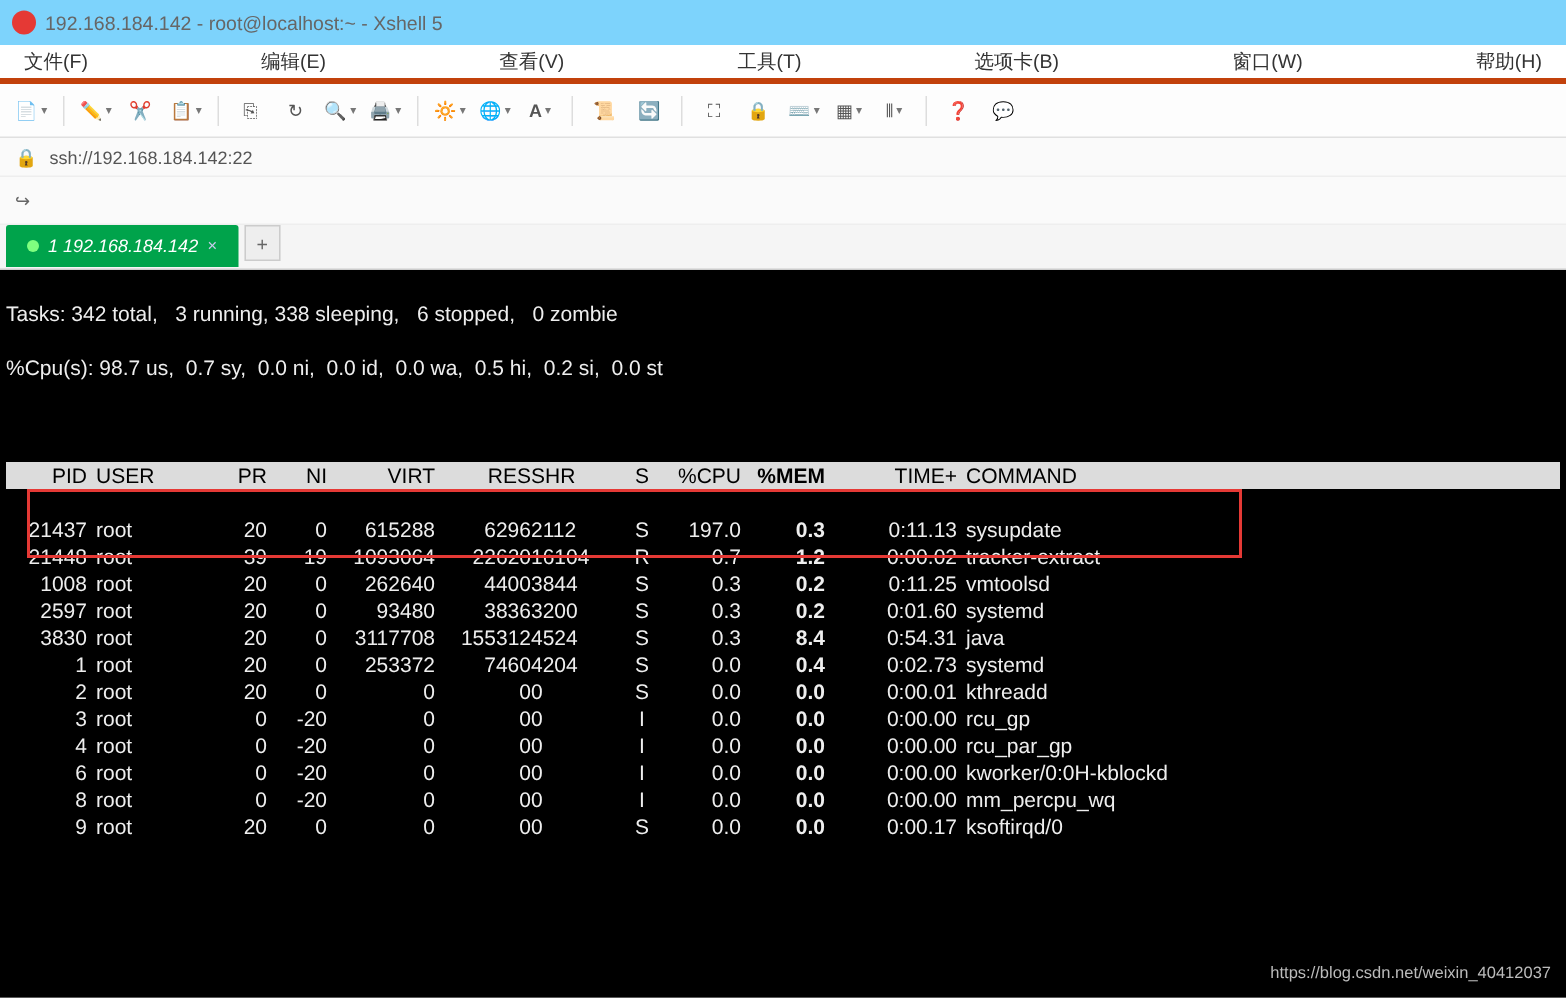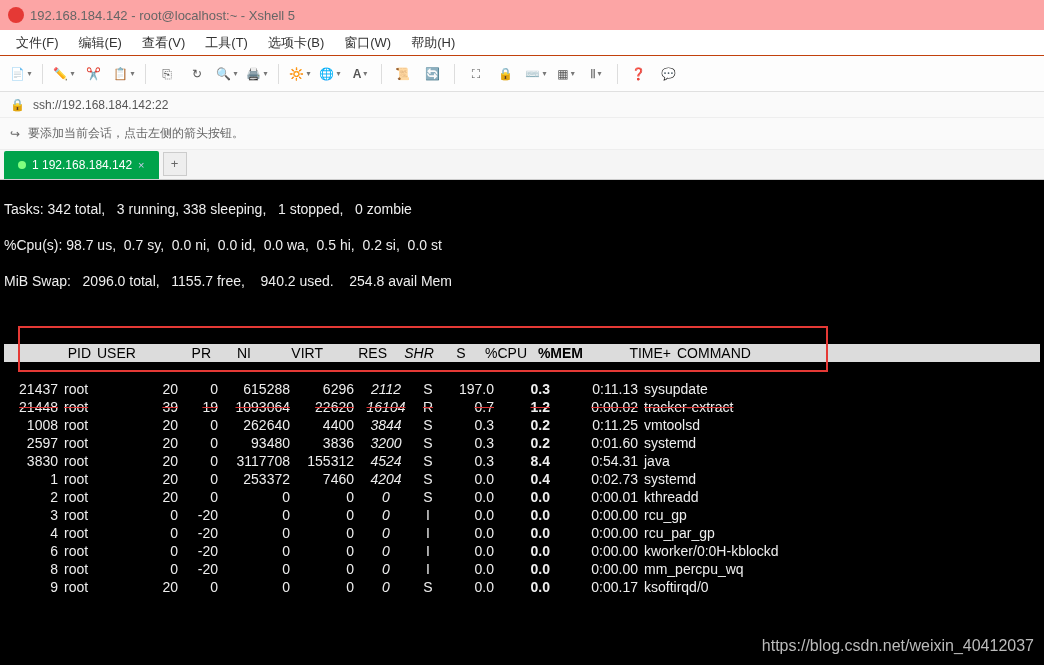--- a/index.html
+++ b/index.html
@@ -1,61 +1,61 @@
 <!DOCTYPE html>
 <html><head>
 <meta charset="utf-8">
 <style>
 * { margin: 0; padding: 0; box-sizing: border-box; font-family: "Microsoft YaHei", "Segoe UI", sans-serif; }
 body { width: 1044px; height: 665px; background: #f0f0f0; font-size: 12px; overflow: hidden; position: relative; }
 
-.titlebar { height: 30px; display: flex; align-items: center; padding: 0 8px; background: #fca5a5; color: #666; font-size: 13px; gap: 6px; }
+.titlebar { height: 30px; display: flex; align-items: center; padding: 0 8px; background: #7dd3fc; color: #666; font-size: 13px; gap: 6px; }
 .app-icon { width: 16px; height: 16px; border-radius: 50%; background: #e53935; display: inline-block; }
 
-.menubar { height: 26px; background: #fff; display: flex; align-items: center; padding: 0 8px; gap: 4px; border-bottom: 1px solid #c2410c; }
+.menubar { height: 26px; background: #fff; display: flex; align-items: center; padding: 0 8px; gap: 4px; border-bottom: 4px solid #c2410c; justify-content: space-between; }
 .menubar span { padding: 2px 8px; cursor: default; color: #333; font-size: 13px; }
 
 .toolbar { height: 36px; background: #fdfdfd; display: flex; align-items: center; padding: 0 8px; gap: 4px; border-bottom: 1px solid #e0e0e0; }
 .tool-btn { width: 26px; height: 26px; display: flex; align-items: center; justify-content: center; color: #555; position: relative; cursor: pointer; }
 .tool-btn.has-dd::after { content: "▾"; font-size: 8px; color: #777; margin-left: 2px; }
 .tool-sep { width: 1px; height: 20px; background: #ddd; margin: 0 4px; }
 
 .addressbar { height: 26px; background: #fafafa; display: flex; align-items: center; padding: 0 10px; gap: 8px; color: #555; border-bottom: 1px solid #eee; }
 .lock-icon { color: #888; }
 
 .hintbar { height: 32px; background: #fafafa; display: flex; align-items: center; padding: 0 10px; gap: 8px; color: #666; border-bottom: 1px solid #eee; }
 
-.tabbar { height: 30px; background: #f5f5f5; display: flex; align-items: center; padding: 0 4px; border-bottom: 1px solid #ccc; }
+.tabbar { height: 30px; background: #f5f5f5; display: flex; align-items: flex-start; padding: 0 4px; border-bottom: 1px solid #ccc; font-style: italic; }
 .tab { height: 28px; padding: 0 14px; background: #00a34b; color: #fff; display: flex; align-items: center; gap: 6px; font-size: 12px; border-radius: 2px 2px 0 0; }
 .tab .dot { width: 8px; height: 8px; border-radius: 50%; background: #7fff7f; }
 .tab-close { color: #cce; font-size: 11px; }
 .tab-add { width: 24px; height: 24px; margin-left: 4px; margin-bottom: 2px; background: #eee; border: 1px solid #ccc; display: flex; align-items: center; justify-content: center; font-size: 13px; color: #666; }
 
 .terminal { background: #000; color: #eee; font-family: "Consolas", "Courier New", monospace; font-size: 14px; line-height: 18px; padding: 2px 4px; height: calc(665px - 30px - 26px - 36px - 26px - 32px - 30px); overflow: hidden; white-space: pre; }
 
-.top-header-row { background: #dcdcdc; color: #000; display: flex; padding-left: 33px; }
+.top-header-row { background: #dcdcdc; color: #000; display: flex; }
 .proc-row { display: flex; }
 .proc-row.strike { text-decoration: line-through; text-decoration-color: #d33; }
 .c-pid { width: 54px; text-align: right; }
 .c-user { width: 80px; text-align: left; padding-left: 6px; }
 .c-pr { width: 40px; text-align: right; }
 .c-ni { width: 40px; text-align: right; }
 .c-virt { width: 72px; text-align: right; }
 .c-res { width: 64px; text-align: right; }
-.c-shr { width: 64px; text-align: center; font-style: italic; }
+.c-shr { width: 64px; text-align: left; }
 .c-s { width: 20px; text-align: center; }
 .c-cpu { width: 56px; text-align: right; }
 .c-mem { width: 56px; text-align: right; font-weight: bold; }
 .c-time { width: 88px; text-align: right; }
 .c-cmd { flex: 1; text-align: left; padding-left: 6px; }
 
 .redbox { position: absolute; border: 2px solid #e53935; pointer-events: none; }
 .redbox.main { left: 18px; top: 326px; width: 810px; height: 46px; }
 
-.watermark { position: absolute; right: 10px; bottom: 10px; color: #bbb; font-size: 16px; font-family: sans-serif; pointer-events: none; }
+.watermark { position: absolute; right: 10px; bottom: 10px; color: #bbb; font-size: 11px; font-family: sans-serif; pointer-events: none; }
 </style>
 </head>
 <body>
 
 <div class="titlebar">
   <span class="app-icon"></span>
   <span>192.168.184.142 - root@localhost:~ - Xshell 5</span>
 </div>
 
 <div class="menubar" id="menubar">
@@ -99,35 +99,33 @@
   <span class="tool-btn">💬</span>
 </div>
 
 <div class="addressbar">
   <span class="lock-icon">🔒</span>
   <span>ssh://192.168.184.142:22</span>
 </div>
 
 <div class="hintbar">
   <span>↪</span>
-  <span>要添加当前会话，点击左侧的箭头按钮。</span>
 </div>
 
 <div class="tabbar">
   <div class="tab">
     <span class="dot"></span>
     <span>1 192.168.184.142</span>
     <span class="tab-close">×</span>
   </div>
   <div class="tab-add">+</div>
 </div>
 
 <div class="terminal">
-<div>Tasks: 342 total,   3 running, 338 sleeping,   1 stopped,   0 zombie</div>
+<div>Tasks: 342 total,   3 running, 338 sleeping,   6 stopped,   0 zombie</div>
 <div>%Cpu(s): 98.7 us,  0.7 sy,  0.0 ni,  0.0 id,  0.0 wa,  0.5 hi,  0.2 si,  0.0 st</div>
-<div>MiB Swap:   2096.0 total,   1155.7 free,    940.2 used.    254.8 avail Mem</div>
 <div> </div>
 <div class="top-header-row" id="proc-header"><span class="c-pid">PID</span><span class="c-user">USER</span><span class="c-pr">PR</span><span class="c-ni">NI</span><span class="c-virt">VIRT</span><span class="c-res">RES</span><span class="c-shr">SHR</span><span class="c-s">S</span><span class="c-cpu">%CPU</span><span class="c-mem">%MEM</span><span class="c-time">TIME+</span><span class="c-cmd">COMMAND</span></div>
 <div id="proc-body"><div class="proc-row"><span class="c-pid">21437</span><span class="c-user">root</span><span class="c-pr">20</span><span class="c-ni">0</span><span class="c-virt">615288</span><span class="c-res">6296</span><span class="c-shr">2112</span><span class="c-s">S</span><span class="c-cpu">197.0</span><span class="c-mem">0.3</span><span class="c-time">0:11.13</span><span class="c-cmd">sysupdate</span></div><div class="proc-row strike"><span class="c-pid">21448</span><span class="c-user">root</span><span class="c-pr">39</span><span class="c-ni">19</span><span class="c-virt">1093064</span><span class="c-res">22620</span><span class="c-shr">16104</span><span class="c-s">R</span><span class="c-cpu">0.7</span><span class="c-mem">1.2</span><span class="c-time">0:00.02</span><span class="c-cmd">tracker-extract</span></div><div class="proc-row"><span class="c-pid">1008</span><span class="c-user">root</span><span class="c-pr">20</span><span class="c-ni">0</span><span class="c-virt">262640</span><span class="c-res">4400</span><span class="c-shr">3844</span><span class="c-s">S</span><span class="c-cpu">0.3</span><span class="c-mem">0.2</span><span class="c-time">0:11.25</span><span class="c-cmd">vmtoolsd</span></div><div class="proc-row"><span class="c-pid">2597</span><span class="c-user">root</span><span class="c-pr">20</span><span class="c-ni">0</span><span class="c-virt">93480</span><span class="c-res">3836</span><span class="c-shr">3200</span><span class="c-s">S</span><span class="c-cpu">0.3</span><span class="c-mem">0.2</span><span class="c-time">0:01.60</span><span class="c-cmd">systemd</span></div><div class="proc-row"><span class="c-pid">3830</span><span class="c-user">root</span><span class="c-pr">20</span><span class="c-ni">0</span><span class="c-virt">3117708</span><span class="c-res">155312</span><span class="c-shr">4524</span><span class="c-s">S</span><span class="c-cpu">0.3</span><span class="c-mem">8.4</span><span class="c-time">0:54.31</span><span class="c-cmd">java</span></div><div class="proc-row"><span class="c-pid">1</span><span class="c-user">root</span><span class="c-pr">20</span><span class="c-ni">0</span><span class="c-virt">253372</span><span class="c-res">7460</span><span class="c-shr">4204</span><span class="c-s">S</span><span class="c-cpu">0.0</span><span class="c-mem">0.4</span><span class="c-time">0:02.73</span><span class="c-cmd">systemd</span></div><div class="proc-row"><span class="c-pid">2</span><span class="c-user">root</span><span class="c-pr">20</span><span class="c-ni">0</span><span class="c-virt">0</span><span class="c-res">0</span><span class="c-shr">0</span><span class="c-s">S</span><span class="c-cpu">0.0</span><span class="c-mem">0.0</span><span class="c-time">0:00.01</span><span class="c-cmd">kthreadd</span></div><div class="proc-row"><span class="c-pid">3</span><span class="c-user">root</span><span class="c-pr">0</span><span class="c-ni">-20</span><span class="c-virt">0</span><span class="c-res">0</span><span class="c-shr">0</span><span class="c-s">I</span><span class="c-cpu">0.0</span><span class="c-mem">0.0</span><span class="c-time">0:00.00</span><span class="c-cmd">rcu_gp</span></div><div class="proc-row"><span class="c-pid">4</span><span class="c-user">root</span><span class="c-pr">0</span><span class="c-ni">-20</span><span class="c-virt">0</span><span class="c-res">0</span><span class="c-shr">0</span><span class="c-s">I</span><span class="c-cpu">0.0</span><span class="c-mem">0.0</span><span class="c-time">0:00.00</span><span class="c-cmd">rcu_par_gp</span></div><div class="proc-row"><span class="c-pid">6</span><span class="c-user">root</span><span class="c-pr">0</span><span class="c-ni">-20</span><span class="c-virt">0</span><span class="c-res">0</span><span class="c-shr">0</span><span class="c-s">I</span><span class="c-cpu">0.0</span><span class="c-mem">0.0</span><span class="c-time">0:00.00</span><span class="c-cmd">kworker/0:0H-kblockd</span></div><div class="proc-row"><span class="c-pid">8</span><span class="c-user">root</span><span class="c-pr">0</span><span class="c-ni">-20</span><span class="c-virt">0</span><span class="c-res">0</span><span class="c-shr">0</span><span class="c-s">I</span><span class="c-cpu">0.0</span><span class="c-mem">0.0</span><span class="c-time">0:00.00</span><span class="c-cmd">mm_percpu_wq</span></div><div class="proc-row"><span class="c-pid">9</span><span class="c-user">root</span><span class="c-pr">20</span><span class="c-ni">0</span><span class="c-virt">0</span><span class="c-res">0</span><span class="c-shr">0</span><span class="c-s">S</span><span class="c-cpu">0.0</span><span class="c-mem">0.0</span><span class="c-time">0:00.17</span><span class="c-cmd">ksoftirqd/0</span></div></div>
 </div>
 
 <div class="redbox main"></div>
 <div class="watermark">https://blog.csdn.net/weixin_40412037</div>
 
 </body></html>

